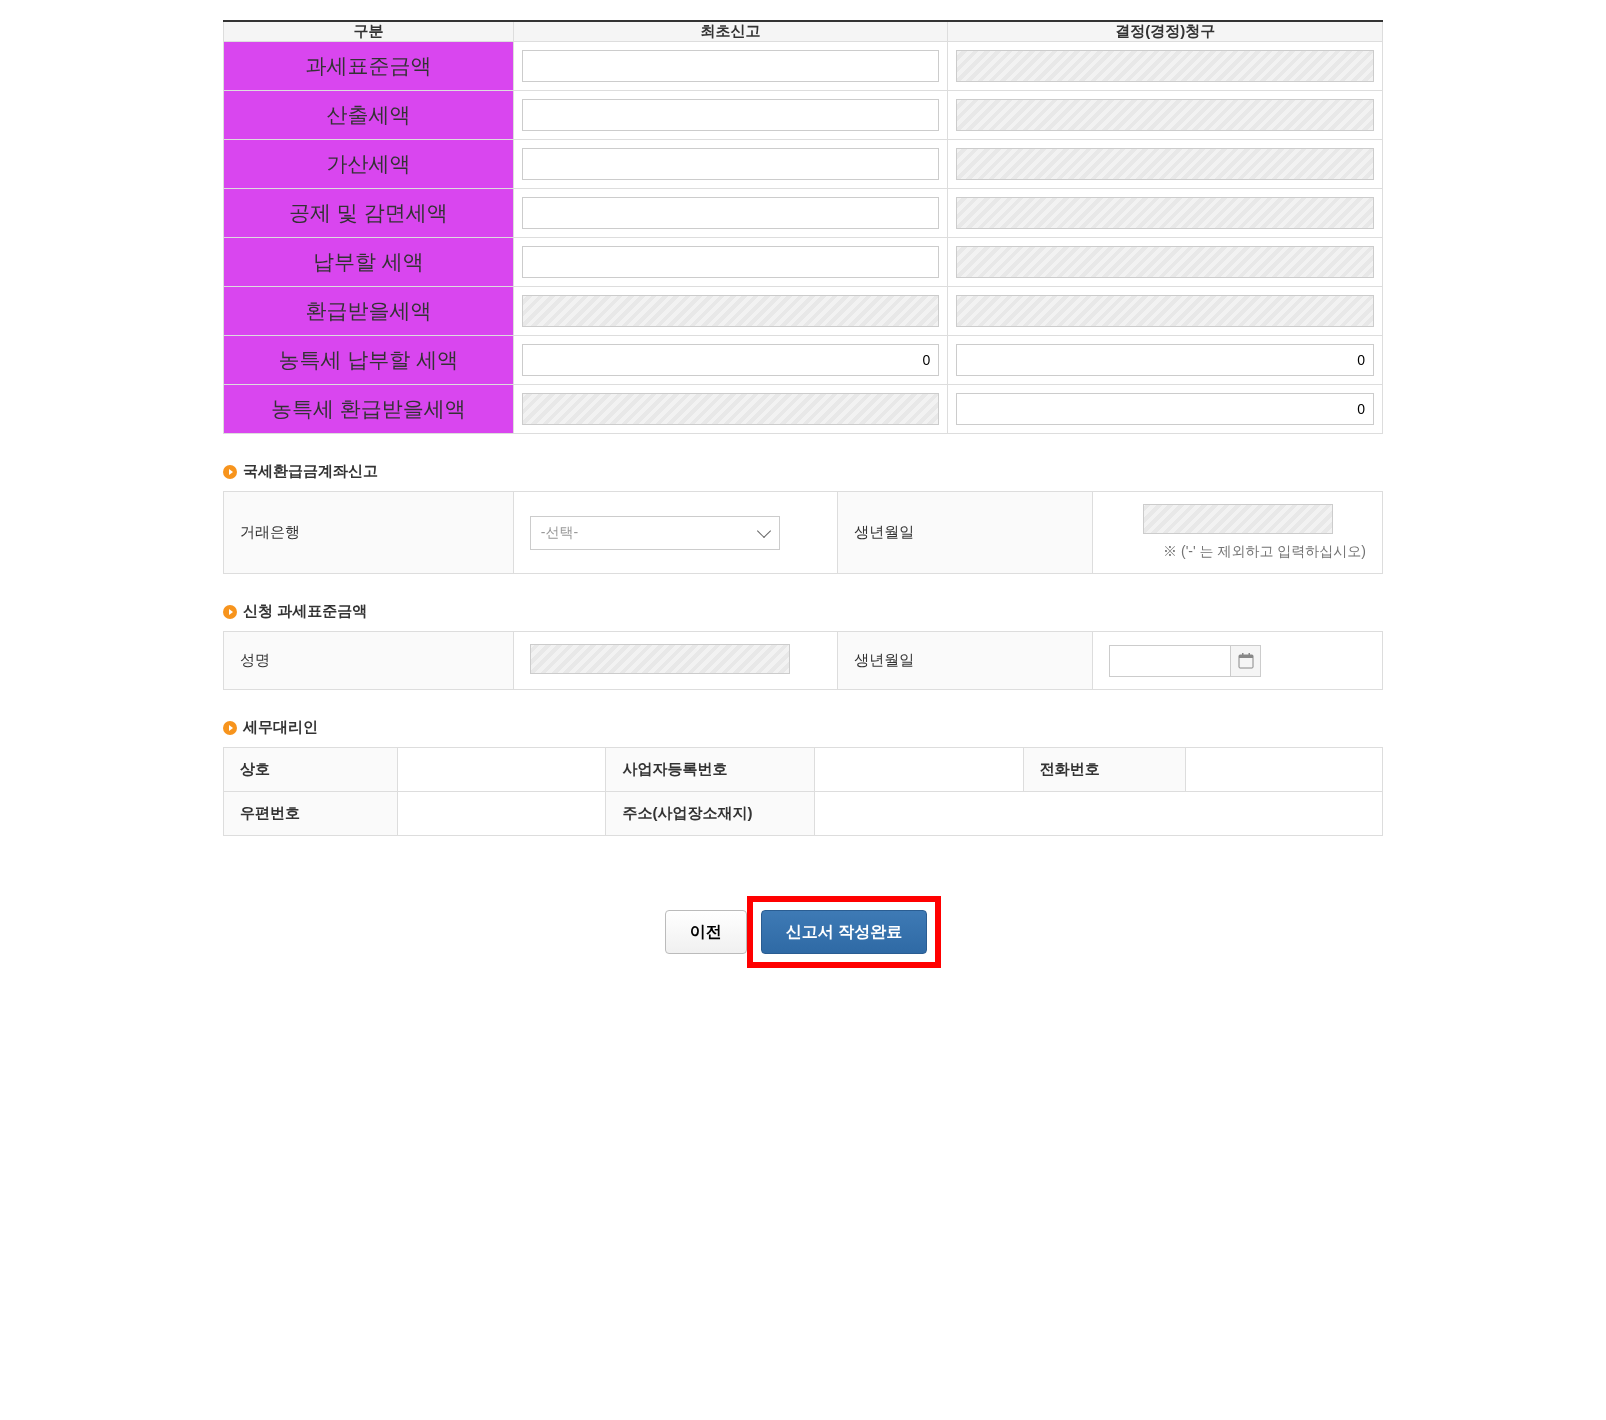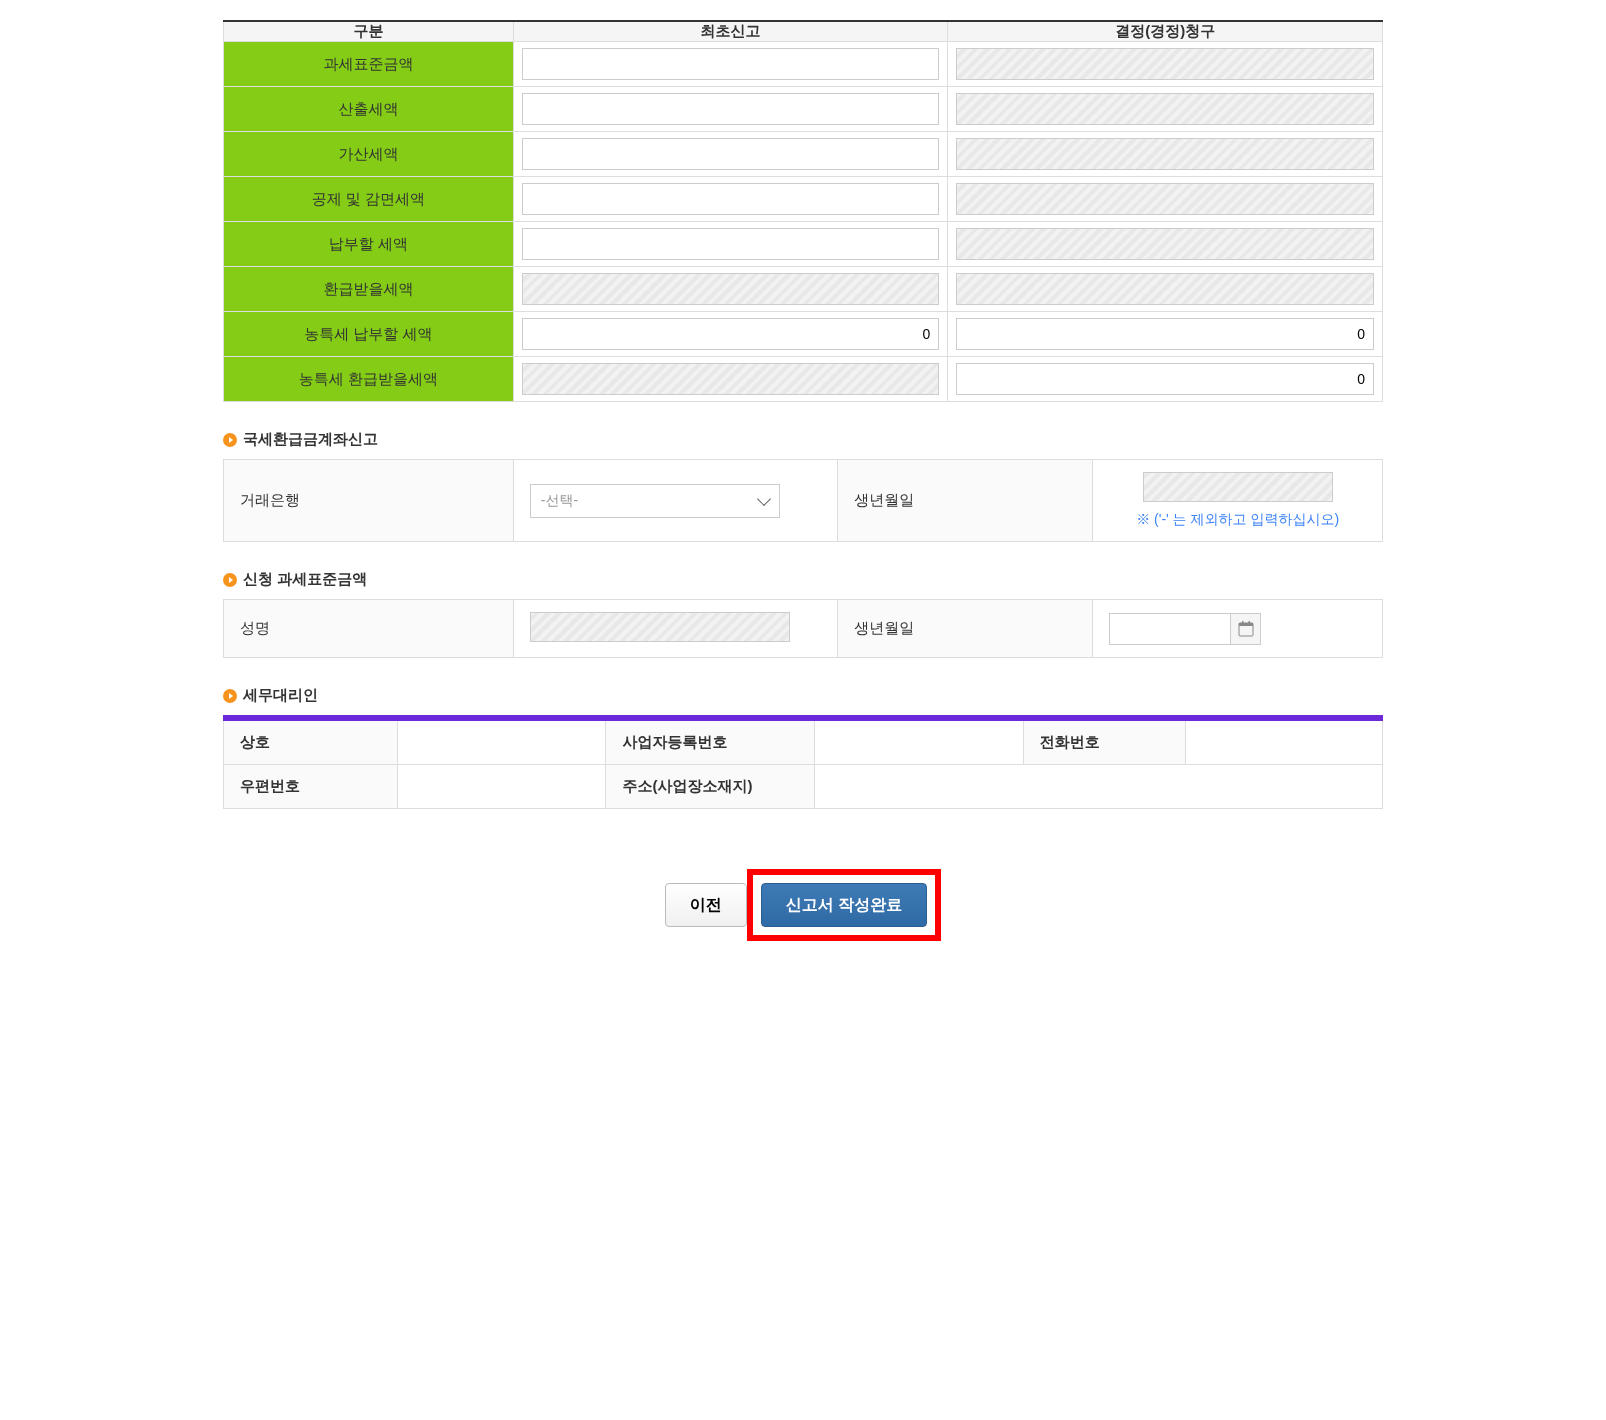--- a/index.html
+++ b/index.html
@@ -3,55 +3,55 @@
 <meta charset="utf-8">
 <style>
 * { box-sizing: border-box; margin: 0; padding: 0; }
 body { font-family: -apple-system, "Malgun Gothic", sans-serif; background: #fff; padding: 20px; color: #333; }
 .container { max-width: 1160px; margin: 0 auto; }
 
 
 .main-table { width: 100%; border-collapse: collapse; border-top: 2px solid #333; }
 .main-table th { background: #f5f5f5; font-weight: 600; border: 1px solid #ddd; border-top: none; padding: 0 8px; text-align: center; font-size: 15px; }
 .main-table td { border: 1px solid #ddd; padding: 6px 8px; text-align: center; vertical-align: middle; }
-.main-table .label-cell { background: #84cc16; font-weight: 400; font-size: 15px; padding: 10px; }
+.main-table .label-cell { background: #d946ef; font-weight: 400; font-size: 21px; padding: 10px; }
 .main-table input[type="text"] { width: 100%; height: 32px; border: 1px solid #ccc; padding: 4px 8px; font-size: 14px; text-align: right; background: #fff; }
 .main-table input.hatched { 
   background: repeating-linear-gradient(-45deg, #f2f2f2, #f2f2f2 4px, #e8e8e8 4px, #e8e8e8 8px);
   border: 1px solid #ccc;
 }
 
 
 .section-heading { display: flex; align-items: center; gap: 6px; margin: 28px 0 10px 0; font-size: 15px; font-weight: 700; }
 .section-heading .bullet {
   width: 14px; height: 14px; border-radius: 50%;
   background: #f7941d; display: inline-flex; align-items: center; justify-content: center;
 }
 .section-heading .bullet::before {
   content: ""; width: 0; height: 0; border-left: 4px solid #fff; border-top: 3px solid transparent; border-bottom: 3px solid transparent; margin-left: 1px;
 }
 
 
 .sub-table { width: 100%; border-collapse: collapse; border-top: 1px solid #ddd; border-bottom: 1px solid #ddd; }
 .sub-table td { border: 1px solid #ddd; padding: 12px 16px; font-size: 15px; background: #fafafa; }
 .sub-table td.value-cell { background: #fff; }
-.sub-table .subtext { color: #3b82f6; font-size: 14px; text-align: center; display: block; margin-top: 6px; }
+.sub-table .subtext { color: #737373; font-size: 14px; text-align: right; display: block; margin-top: 6px; }
 
 .select-box { width: 250px; height: 34px; border: 1px solid #ccc; padding: 4px 10px; font-size: 14px; color: #999; background: #fff; position: relative; display: inline-flex; align-items: center; justify-content: space-between; }
 .select-box .chev { width: 10px; height: 10px; border-right: 1px solid #666; border-bottom: 1px solid #666; transform: rotate(45deg); margin-top: -4px; }
 
 .hatched-input {
   width: 190px; height: 30px; border: 1px solid #ccc;
   background: repeating-linear-gradient(-45deg, #f2f2f2, #f2f2f2 4px, #e8e8e8 4px, #e8e8e8 8px);
   display: inline-block;
 }
 .small-hatched { width: 260px; }
 
 
-.agent-table { width: 100%; border-collapse: collapse; border-top: 6px solid #6d28d9; }
+.agent-table { width: 100%; border-collapse: collapse; border-top: 1px solid #6d28d9; }
 .agent-table td { border: 1px solid #ddd; padding: 12px 16px; font-size: 15px; font-weight: 600; background: #fafafa; }
 .agent-table td.empty { background: #fff; font-weight: 400; }
 
 
 .date-input { display: inline-flex; align-items: center; border: 1px solid #ccc; height: 32px; }
 .date-input input { border: none; width: 120px; height: 30px; padding: 4px; }
 .date-input .cal-btn { width: 30px; height: 30px; border-left: 1px solid #ccc; background: #f5f5f5; display: inline-flex; align-items: center; justify-content: center; }
 .date-input .cal-btn svg { width: 16px; height: 16px; fill: #888; }
 
 

